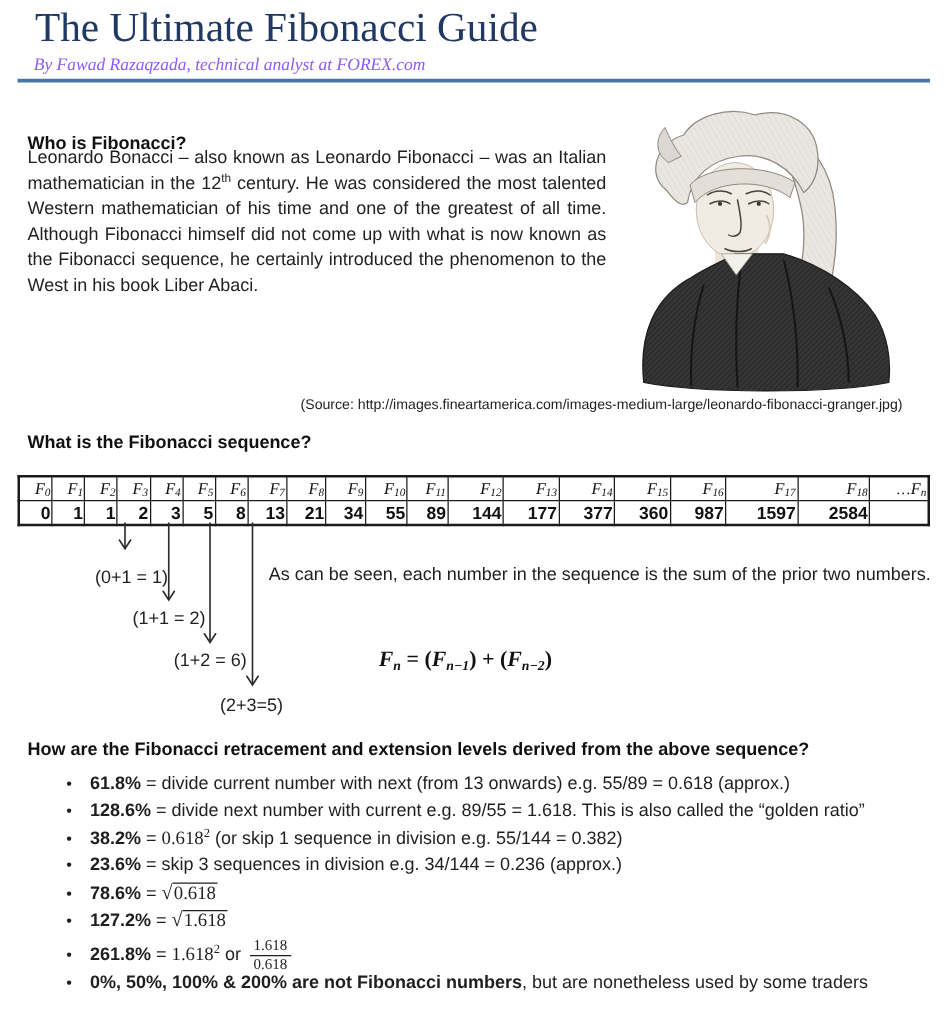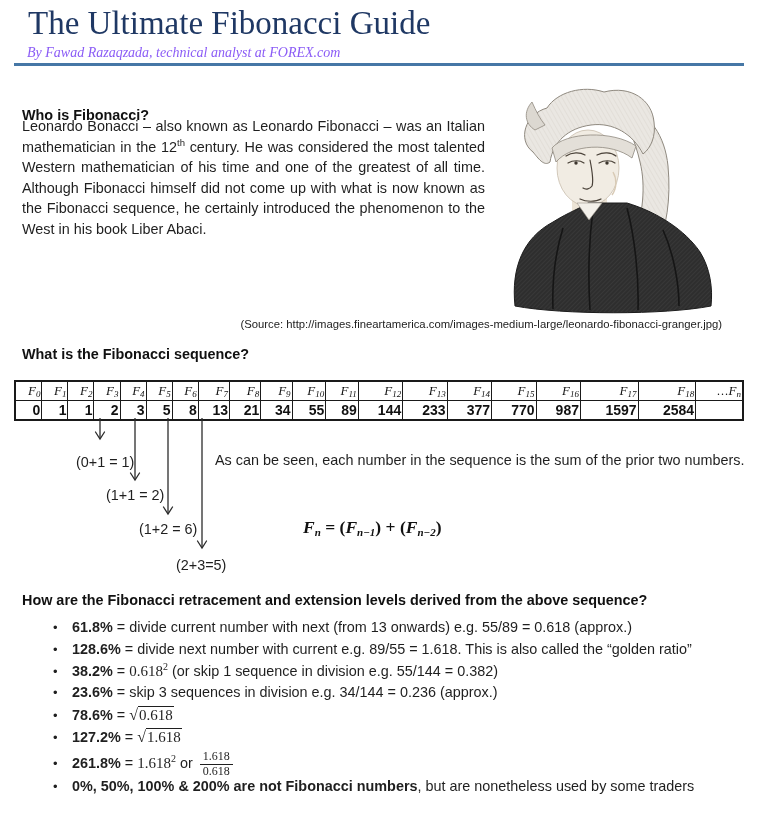--- a/index.html
+++ b/index.html
@@ -160,23 +160,23 @@
             <td>2</td>
             <td>3</td>
             <td>5</td>
             <td>8</td>
             <td>13</td>
             <td>21</td>
             <td>34</td>
             <td>55</td>
             <td>89</td>
             <td>144</td>
-            <td>233</td>
+            <td>177</td>
             <td>377</td>
-            <td>770</td>
+            <td>360</td>
             <td>987</td>
             <td>1597</td>
             <td>2584</td>
             <td></td>
           </tr>
       </tbody>
     </table>
   </div>
 
   <div class="diagram">

